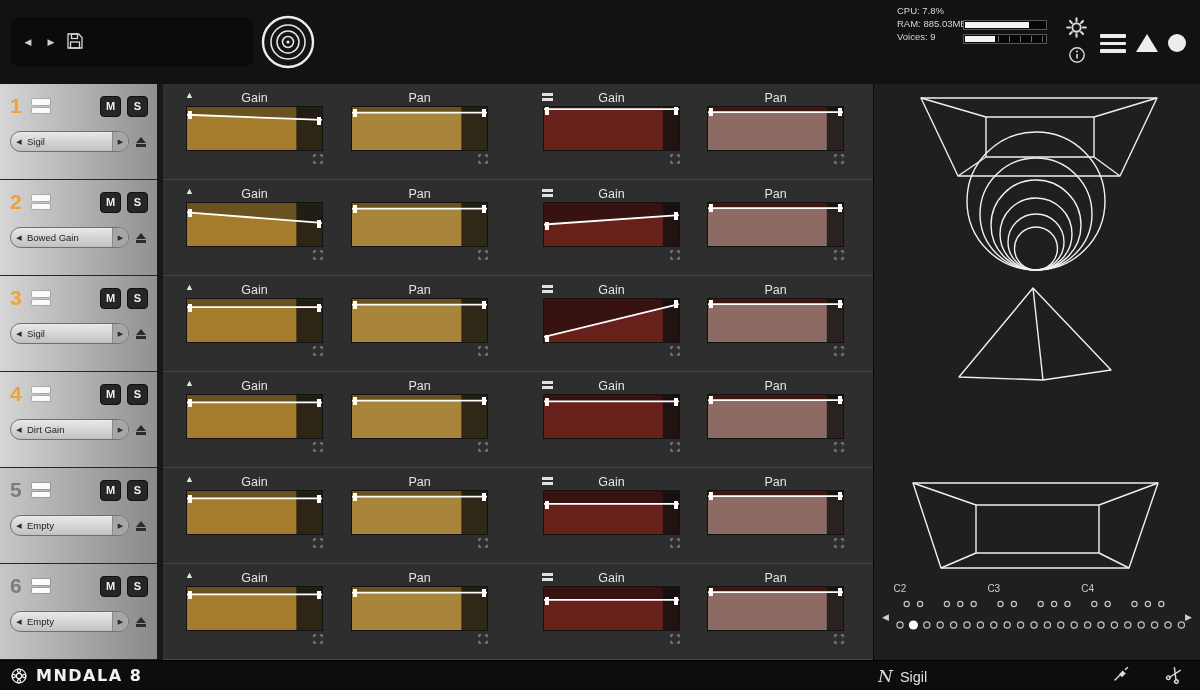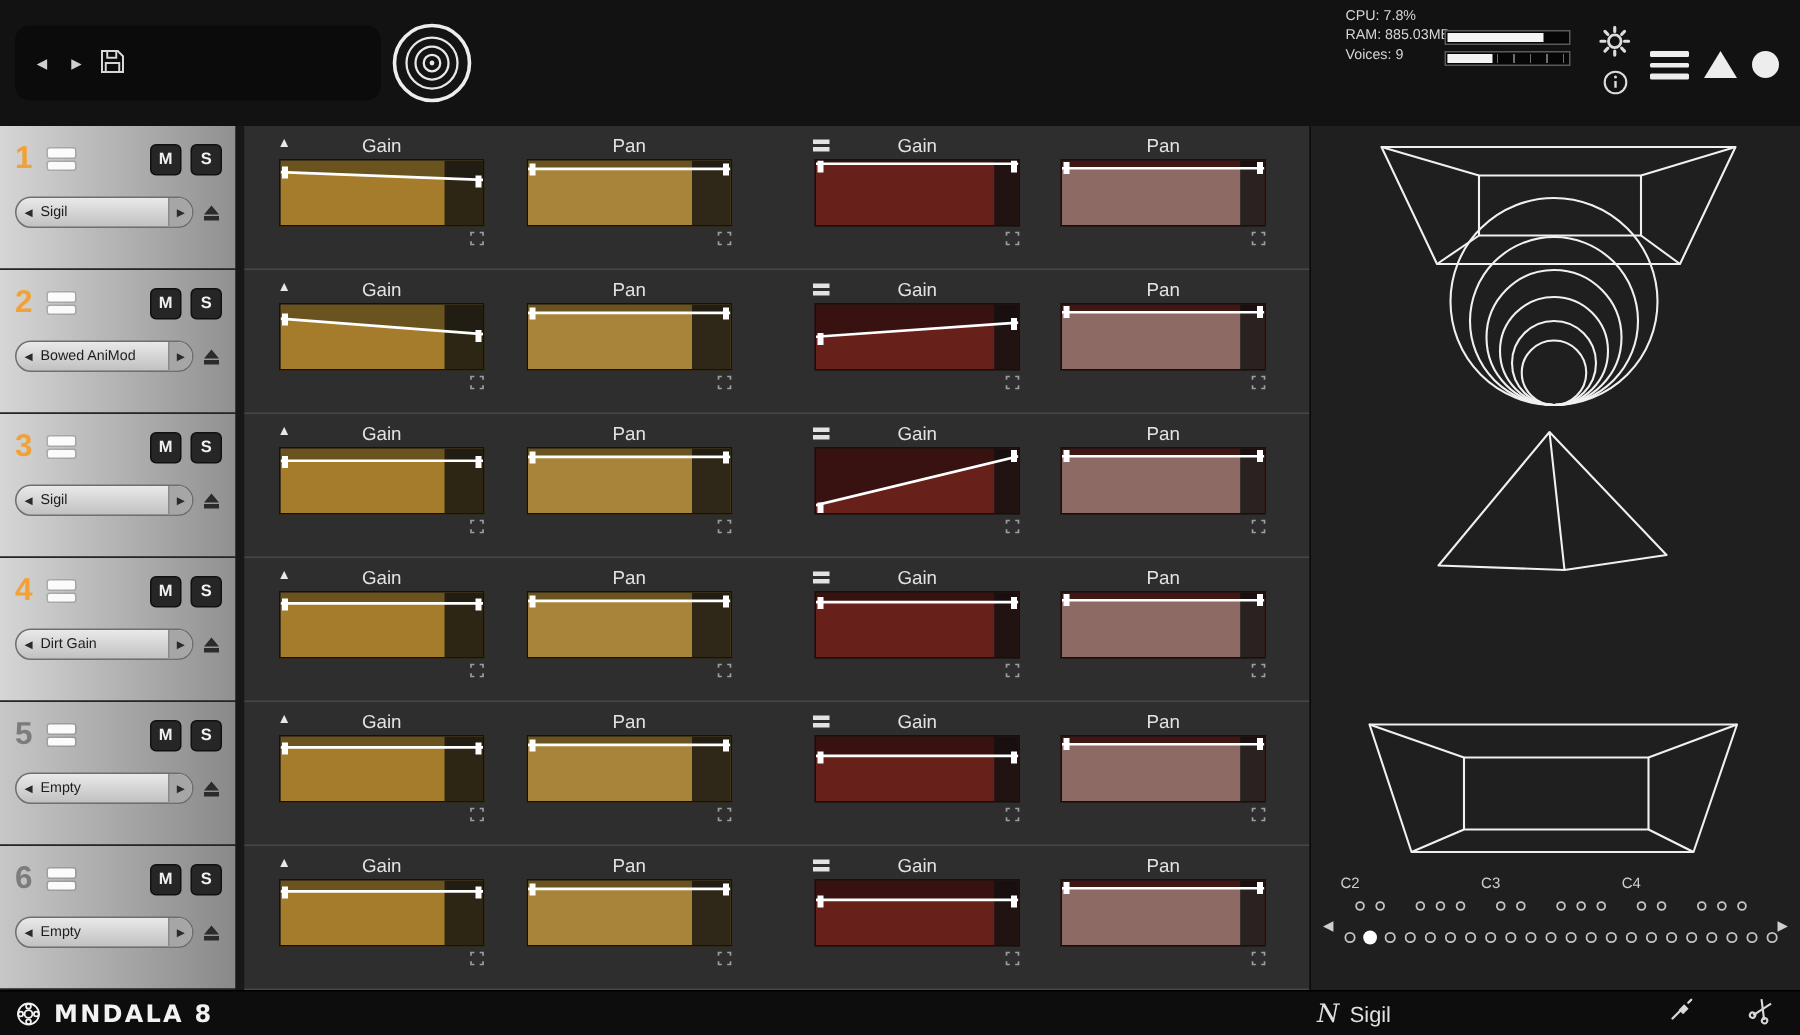--- a/index.html
+++ b/index.html
@@ -191,21 +191,21 @@
             <i></i>
             <i></i>
           </span>
       <span class="flex"></span>
       <button class="ms">M</button>
       <button class="ms">S</button>
     </div>
     <div class="ch-preset">
       <div class="pill">
         <span class="pr-arrow">◀</span>
-        <span class="pr-name">Bowed AniMod</span>
+        <span class="pr-name">Bowed Gain</span>
         <span class="pr-arrow right">▶</span>
       </div>
       <span class="eject">
             <span class="ej-tri"></span>
             <span class="ej-bar"></span>
           </span>
     </div>
   </div>
   <div class="channel ">
     <div class="ch-top">

